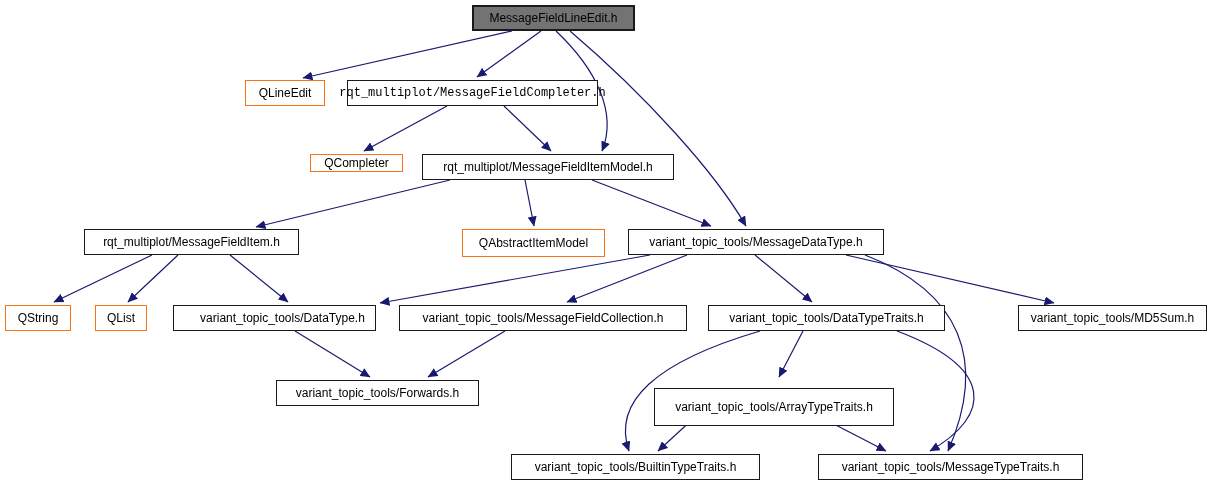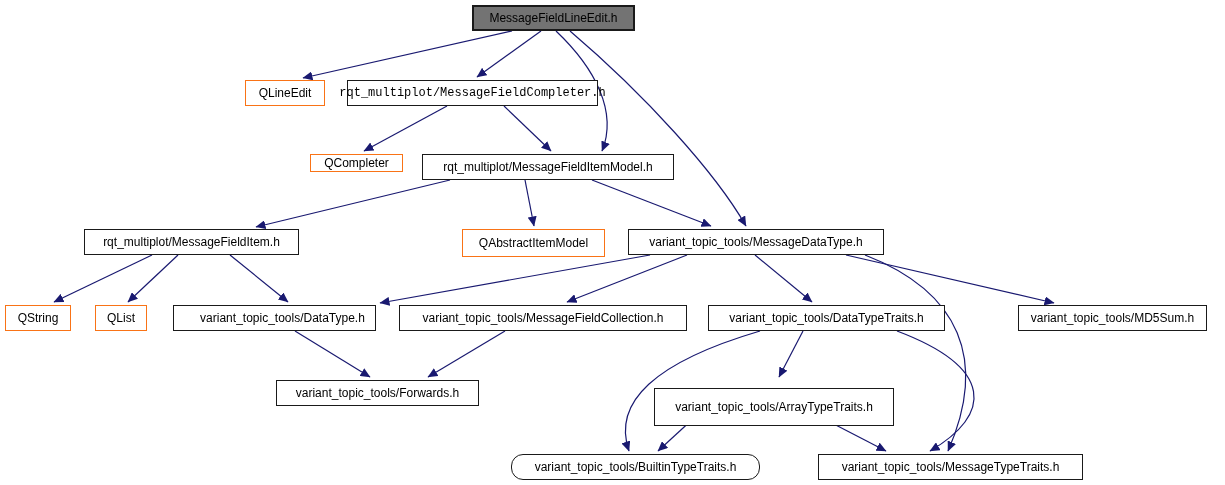--- a/index.html
+++ b/index.html
@@ -97,16 +97,16 @@
       <div class="node external" style="left: 462px; top: 229px; width: 143px; height: 28px;">QAbstractItemModel</div>
       <div class="node internal" style="left: 628px; top: 229px; width: 256px; height: 26px;">variant_topic_tools/MessageDataType.h</div>
       <div class="node external" style="left: 5px; top: 305px; width: 66px; height: 26px;">QString</div>
       <div class="node external" style="left: 95px; top: 305px; width: 52px; height: 26px;">QList</div>
       <div class="node internal" style="left: 173px; top: 305px; width: 203px; height: 26px; padding-left: 16px;">variant_topic_tools/DataType.h</div>
       <div class="node internal" style="left: 399px; top: 305px; width: 288px; height: 26px;">variant_topic_tools/MessageFieldCollection.h</div>
       <div class="node internal" style="left: 708px; top: 305px; width: 237px; height: 26px;">variant_topic_tools/DataTypeTraits.h</div>
       <div class="node internal" style="left: 1018px; top: 305px; width: 189px; height: 26px;">variant_topic_tools/MD5Sum.h</div>
       <div class="node internal" style="left: 276px; top: 380px; width: 203px; height: 26px;">variant_topic_tools/Forwards.h</div>
       <div class="node internal" style="left: 654px; top: 380px; width: 240px; height: 38px; margin-top: 8px;">variant_topic_tools/ArrayTypeTraits.h</div>
-      <div class="node internal" style="left: 511px; top: 454px; width: 249px; height: 26px; border-radius: 12px;">variant_topic_tools/BuiltinTypeTraits.h</div>
+      <div class="node internal" style="left: 511px; top: 454px; width: 249px; height: 26px;">variant_topic_tools/BuiltinTypeTraits.h</div>
       <div class="node internal" style="left: 818px; top: 454px; width: 265px; height: 26px; text-align: right;">variant_topic_tools/MessageTypeTraits.h</div>
     </div>
 </div>
 
 </body></html>

